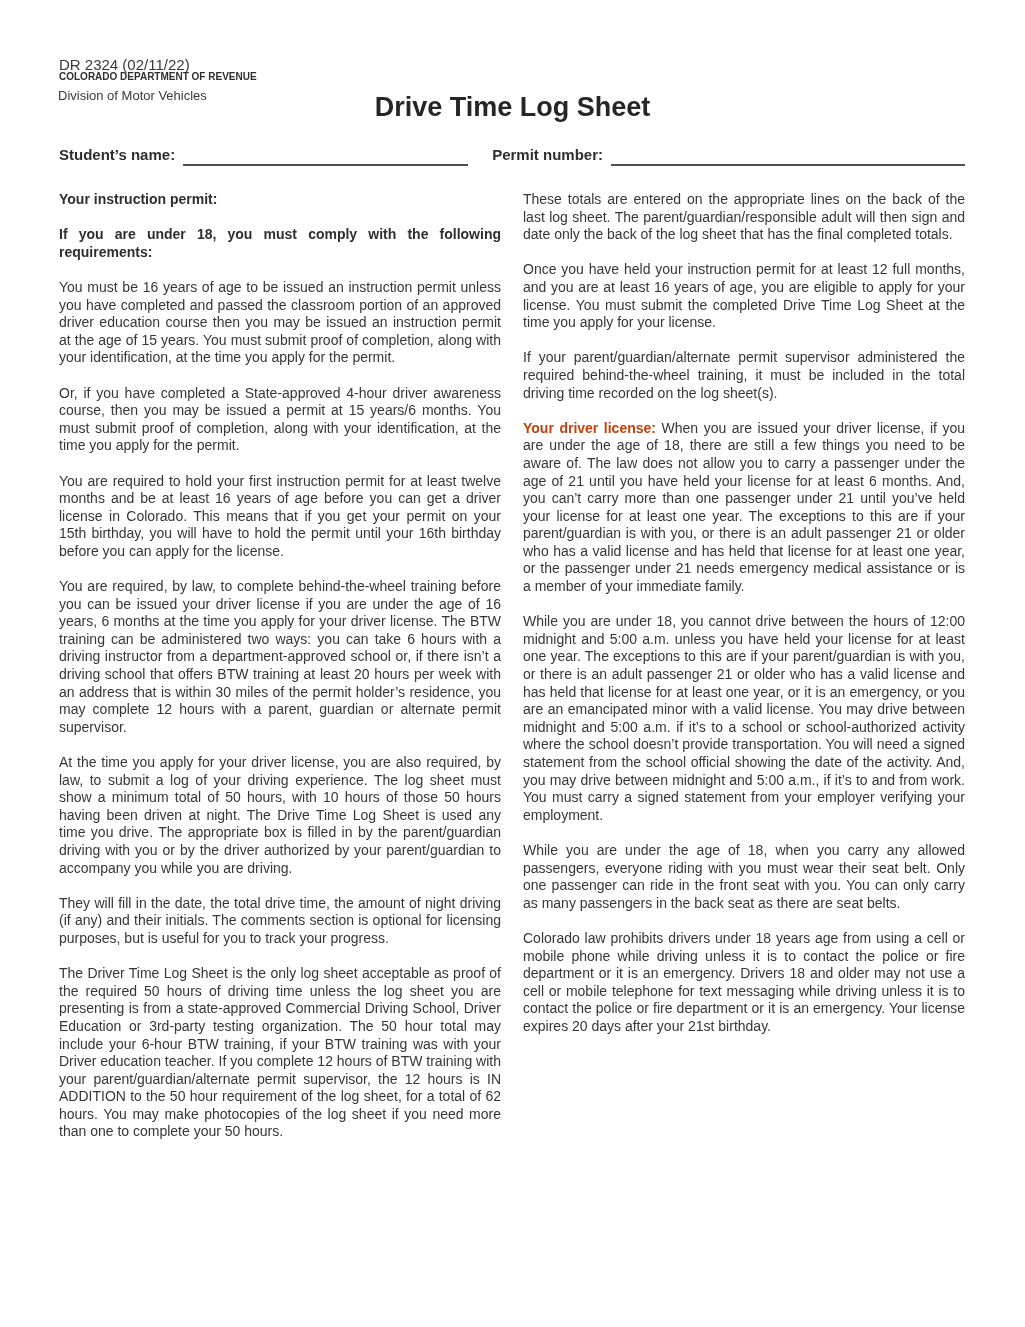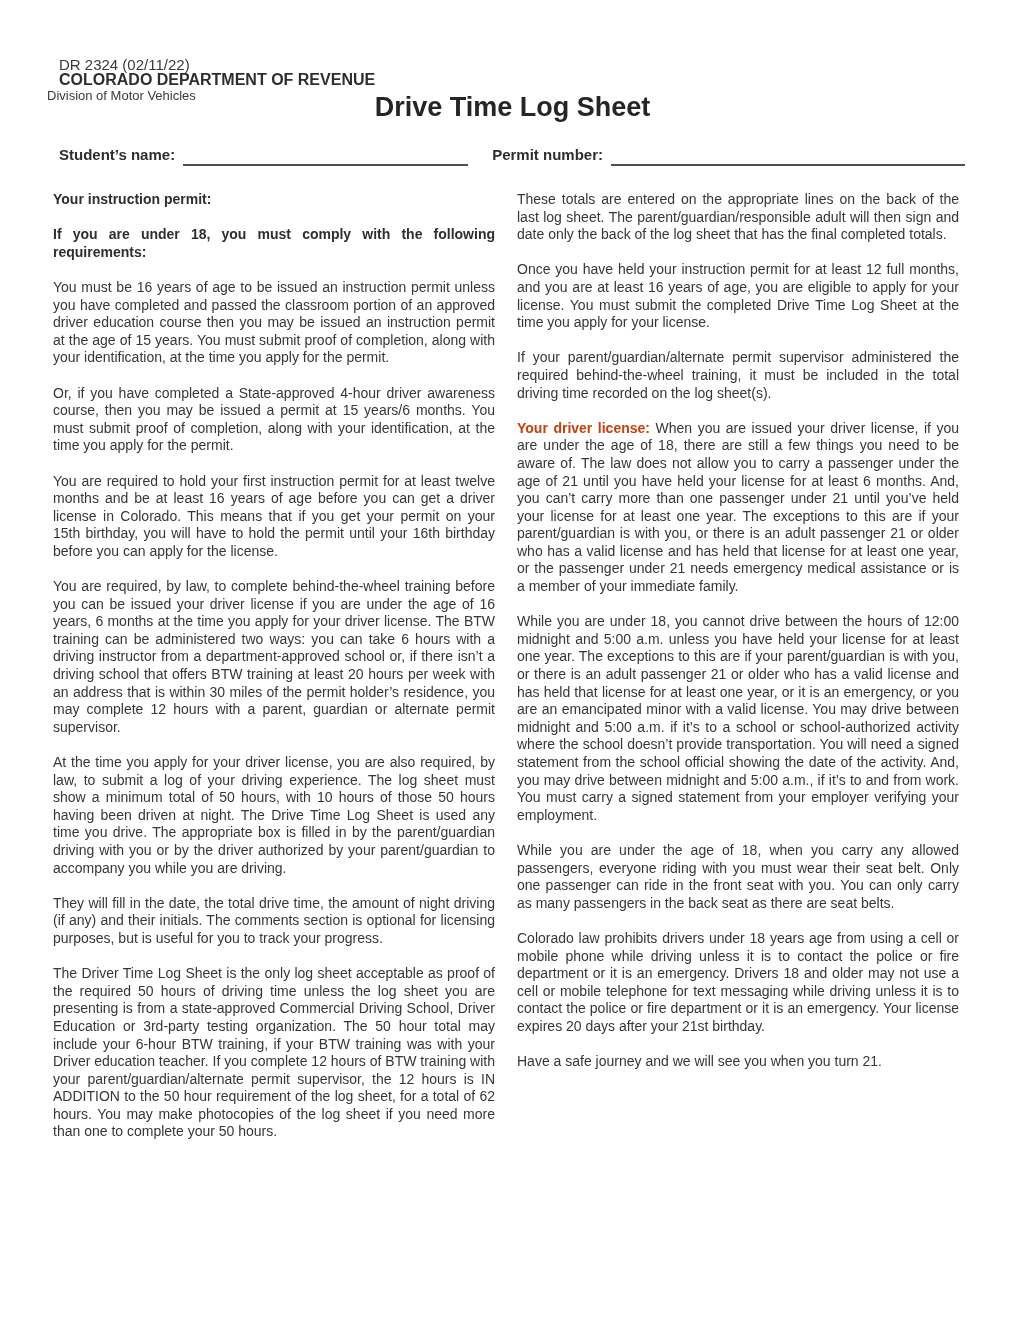--- a/index.html
+++ b/index.html
@@ -36,28 +36,28 @@
     left: 59px;
     top: 56px;
     font-size: 15px;
     color: #3a3a3a;
     z-index: 1;
   }
   .dept {
     position: absolute;
     left: 59px;
     top: 71px;
-    font-size: 16px;
+    font-size: 10px;
     font-weight: bold;
     color: #2e2e2e;
     z-index: 1;
   }
   .division {
     position: absolute;
-    left: 47px;
+    left: 58px;
     top: 88px;
     font-size: 13px;
     color: #3a3a3a;
     z-index: 1;
     text-align: right;
   }
   .title {
     position: absolute;
     left: 0;
     top: 92px;
@@ -89,21 +89,21 @@
     border-bottom: 2px solid #4f4f4f;
     height: 20px;
     margin-left: 8px;
     background: transparent;
   }
   .field-line.student { width: 285px; }
   .field-line.permit { flex: 1; }
   .fields-spacer { width: 24px; }
   .columns {
     position: absolute;
-    left: 53px;
+    left: 59px;
     top: 191px;
     width: 906px;
     display: flex;
     gap: 22px;
     z-index: 1;
   }
   .col {
     width: 442px;
   }
   .para {
@@ -149,17 +149,16 @@
         <p class="para">The Driver Time Log Sheet is the only log sheet acceptable as proof of the required 50 hours of driving time unless the log sheet you are presenting is from a state-approved Commercial Driving School, Driver Education or 3rd-party testing organization. The 50 hour total may include your 6-hour BTW training, if your BTW training was with your Driver education teacher. If you complete 12 hours of BTW training with your parent/guardian/alternate permit supervisor, the 12 hours is IN ADDITION to the 50 hour requirement of the log sheet, for a total of 62 hours. You may make photocopies of the log sheet if you need more than one to complete your 50 hours.</p>
       </div>
     <div class="col" id="col-right">
         <p class="para">These totals are entered on the appropriate lines on the back of the last log sheet. The parent/guardian/responsible adult will then sign and date only the back of the log sheet that has the final completed totals.</p>
         <p class="para">Once you have held your instruction permit for at least 12 full months, and you are at least 16 years of age, you are eligible to apply for your license. You must submit the completed Drive Time Log Sheet at the time you apply for your license.</p>
         <p class="para">If your parent/guardian/alternate permit supervisor administered the required behind-the-wheel training, it must be included in the total driving time recorded on the log sheet(s).</p>
         <p class="para"><strong>Your driver license:</strong> When you are issued your driver license, if you are under the age of 18, there are still a few things you need to be aware of. The law does not allow you to carry a passenger under the age of 21 until you have held your license for at least 6 months. And, you can’t carry more than one passenger under 21 until you’ve held your license for at least one year. The exceptions to this are if your parent/guardian is with you, or there is an adult passenger 21 or older who has a valid license and has held that license for at least one year, or the passenger under 21 needs emergency medical assistance or is a member of your immediate family.</p>
         <p class="para">While you are under 18, you cannot drive between the hours of 12:00 midnight and 5:00 a.m. unless you have held your license for at least one year. The exceptions to this are if your parent/guardian is with you, or there is an adult passenger 21 or older who has a valid license and has held that license for at least one year, or it is an emergency, or you are an emancipated minor with a valid license. You may drive between midnight and 5:00 a.m. if it’s to a school or school-authorized activity where the school doesn’t provide transportation. You will need a signed statement from the school official showing the date of the activity. And, you may drive between midnight and 5:00 a.m., if it’s to and from work. You must carry a signed statement from your employer verifying your employment.</p>
         <p class="para">While you are under the age of 18, when you carry any allowed passengers, everyone riding with you must wear their seat belt. Only one passenger can ride in the front seat with you. You can only carry as many passengers in the back seat as there are seat belts.</p>
         <p class="para">Colorado law prohibits drivers under 18 years age from using a cell or mobile phone while driving unless it is to contact the police or fire department or it is an emergency. Drivers 18 and older may not use a cell or mobile telephone for text messaging while driving unless it is to contact the police or fire department or it is an emergency. Your license expires 20 days after your 21st birthday.</p>
-        <p class="para">Have a safe journey and we will see you when you turn 21.</p>
       </div>
   </div>
 
 </div>
 
 </body></html>

